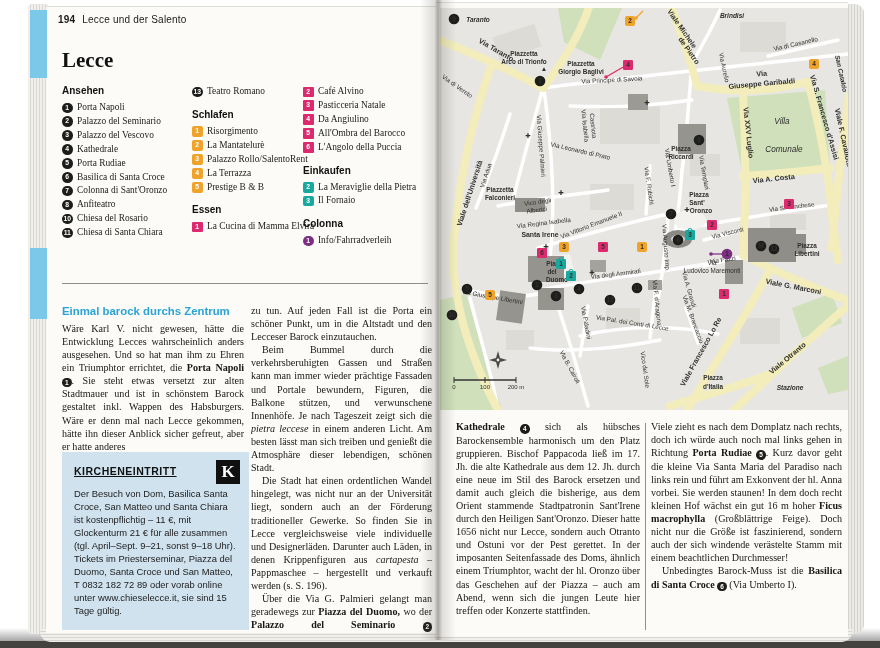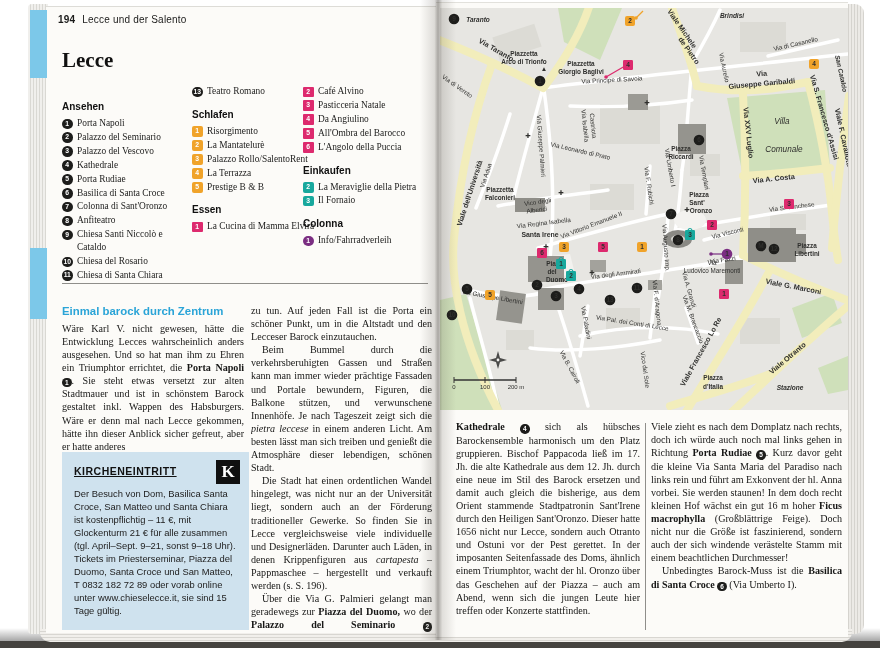--- a/index.html
+++ b/index.html
@@ -26,21 +26,21 @@
   
   .pg-header{position:absolute;left:58px;top:14px;font:10px/12px "Liberation Sans",sans-serif;color:#1b1b1a;letter-spacing:.2px;z-index:5}
   .pg-header b{margin-right:7px}
   .page-title{position:absolute;left:62px;top:48px;font:bold 21px/24px "Liberation Serif",serif;color:#111;z-index:5}
 
   .dir{position:absolute;top:85px;font:9.4px/12.9px "Liberation Serif",serif;color:#1c1c1b;z-index:5}
   #dir-col1{left:62px;width:128px}
   #dir-col2{left:192px;width:124px}
   #dir-col3{left:303px;width:114px}
   .dir h4{font:bold 10px/12px "Liberation Sans",sans-serif;color:#111;margin:11px 0 4px}
-  .dir h4.first{margin-top:16px}
+  .dir h4.first{margin-top:0}
   .dir .it{position:relative;padding-left:15px;margin-bottom:1px}
   .badge{position:absolute;left:0;top:1.5px;width:10.5px;height:10.5px;text-align:center;
          font:bold 6.8px/10.5px "Liberation Sans",sans-serif;color:#fff}
   .b-sight{border-radius:50%}
   .b-hotel{border-radius:2px}
   .b-food{border-radius:1px}
   .b-shop{border-radius:2px}
   .b-shop::before{content:"";position:absolute;left:2.6px;top:-3px;width:4.2px;height:3.6px;
          border:1px solid inherit;border-radius:3px 3px 0 0;border-color:inherit;border-bottom:none;border-width:1px}
   .b-move{border-radius:50%}
@@ -97,21 +97,20 @@
 <div class="dir" id="dir-col1">
     <h4 class="first">Ansehen</h4>
     <div class="it"><span class="badge b-sight" style="background: rgb(29, 29, 27); border-color: rgb(29, 29, 27);">1</span><span>Porta Napoli</span></div>
     <div class="it"><span class="badge b-sight" style="background: rgb(29, 29, 27); border-color: rgb(29, 29, 27);">2</span><span>Palazzo del Seminario</span></div>
     <div class="it"><span class="badge b-sight" style="background: rgb(29, 29, 27); border-color: rgb(29, 29, 27);">3</span><span>Palazzo del Vescovo</span></div>
     <div class="it"><span class="badge b-sight" style="background: rgb(29, 29, 27); border-color: rgb(29, 29, 27);">4</span><span>Kathedrale</span></div>
     <div class="it"><span class="badge b-sight" style="background: rgb(29, 29, 27); border-color: rgb(29, 29, 27);">5</span><span>Porta Rudiae</span></div>
     <div class="it"><span class="badge b-sight" style="background: rgb(29, 29, 27); border-color: rgb(29, 29, 27);">6</span><span>Basilica di Santa Croce</span></div>
     <div class="it"><span class="badge b-sight" style="background: rgb(29, 29, 27); border-color: rgb(29, 29, 27);">7</span><span>Colonna di Sant'Oronzo</span></div>
     <div class="it"><span class="badge b-sight" style="background: rgb(29, 29, 27); border-color: rgb(29, 29, 27);">8</span><span>Anfiteatro</span></div>
-    <div class="it"><span class="badge b-sight" style="background: rgb(29, 29, 27); border-color: rgb(29, 29, 27);">9</span><span>Chiesa Santi Niccolò e Cataldo</span></div>
     <div class="it"><span class="badge b-sight" style="background: rgb(29, 29, 27); border-color: rgb(29, 29, 27);">10</span><span>Chiesa del Rosario</span></div>
     <div class="it"><span class="badge b-sight" style="background: rgb(29, 29, 27); border-color: rgb(29, 29, 27);">11</span><span>Chiesa di Santa Chiara</span></div>
   </div>
 <div class="dir" id="dir-col2">
     <div class="it"><span class="badge b-sight" style="background: rgb(29, 29, 27); border-color: rgb(29, 29, 27);">13</span><span>Teatro Romano</span></div>
     <h4>Schlafen</h4>
     <div class="it"><span class="badge b-hotel" style="background: rgb(240, 163, 42); border-color: rgb(240, 163, 42);">1</span><span>Risorgimento</span></div>
     <div class="it"><span class="badge b-hotel" style="background: rgb(240, 163, 42); border-color: rgb(240, 163, 42);">2</span><span>La Mantatelurè</span></div>
     <div class="it"><span class="badge b-hotel" style="background: rgb(240, 163, 42); border-color: rgb(240, 163, 42);">3</span><span>Palazzo Rollo/SalentoRent</span></div>
     <div class="it"><span class="badge b-hotel" style="background: rgb(240, 163, 42); border-color: rgb(240, 163, 42);">4</span><span>La Terrazza</span></div>
@@ -127,21 +126,21 @@
     <div class="it"><span class="badge b-food" style="background: rgb(221, 42, 110); border-color: rgb(221, 42, 110);">6</span><span>L'Angolo della Puccia</span></div>
     <h4>Einkaufen</h4>
     <div class="it"><span class="badge b-shop" style="background: rgb(24, 168, 157); border-color: rgb(24, 168, 157);">2</span><span>La Meraviglie della Pietra</span></div>
     <div class="it"><span class="badge b-shop" style="background: rgb(24, 168, 157); border-color: rgb(24, 168, 157);">3</span><span>Il Fornaio</span></div>
     <h4>Colonna</h4>
     <div class="it"><span class="badge b-move" style="background: rgb(123, 46, 130); border-color: rgb(123, 46, 130);">1</span><span>Info/Fahrradverleih</span></div>
   </div>
 <div class="divider"></div>
 
 <div class="art" id="lcol1">
-  <div class="bluehead">Einmal barock durch Zentrum</div>
+  <div class="bluehead">Einmal barock durchs Zentrum</div>
   <div id="lcol1-paras">
       <p>Wäre Karl V. nicht gewesen, hätte die Entwicklung Lecces wahrscheinlich anders ausgesehen. Und so hat man ihm zu Ehren ein Triumphtor errichtet, die <b>Porta Napoli</b> <span class="tbadge">1</span>. Sie steht etwas versetzt zur alten Stadtmauer und ist in schönstem Barock gestaltet inkl. Wappen des Habsburgers. Wäre er denn mal nach Lecce gekommen, hätte ihn dieser Anblick sicher gefreut, aber er hatte anderes</p>
     </div>
 </div>
 
 <div class="infobox">
   <div class="kicon">K</div>
   <div class="t">KIRCHENEINTRITT</div>
   <div>Der Besuch von Dom, Basilica Santa Croce, San Matteo und Santa Chiara ist kostenpflichtig – 11 €, mit Glockenturm 21 € für alle zusammen (tgl. April–Sept. 9–21, sonst 9–18 Uhr). Tickets im Priesterseminar, Piazza del Duomo, Santa Croce und San Matteo, T 0832 182 72 89 oder vorab online unter www.chieselecce.it, sie sind 15 Tage gültig.</div>
 </div>

